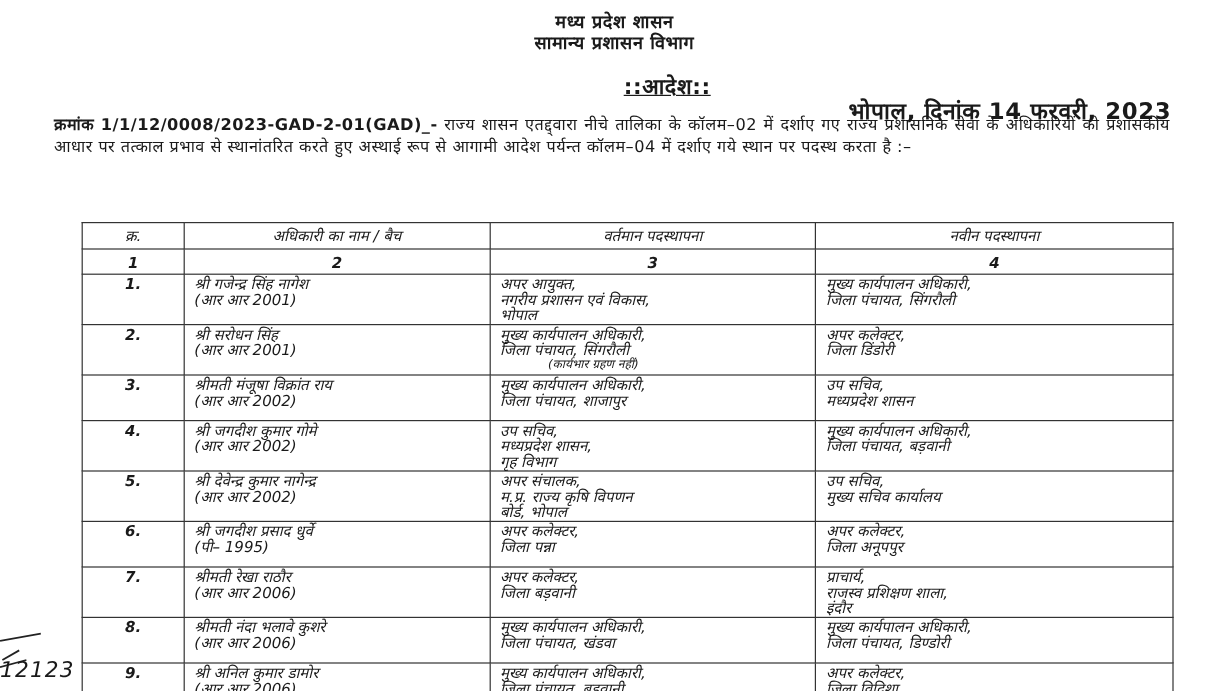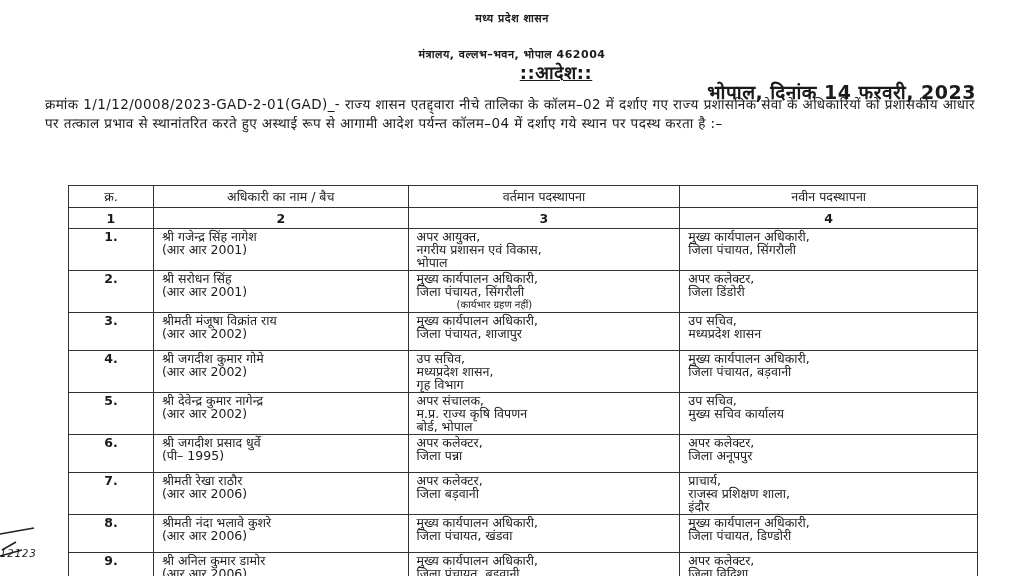--- a/index.html
+++ b/index.html
@@ -6,66 +6,67 @@
   body {
     width: 1024px; height: 576px; overflow: hidden;
     background: #ffffff;
     font-family: "DejaVu Sans", "Liberation Sans", sans-serif;
     color: #1a1a1a;
     position: relative;
   }
   .page { position: absolute; left: 0; top: 0; width: 1024px; height: 576px; }
   .hdr-line {
     position: absolute; left: 0; width: 1024px; text-align: center;
-    font-weight: bold; font-size: 11px; line-height: 17px; letter-spacing: 0.5px;
+    font-weight: bold; font-size: 15px; line-height: 17px; letter-spacing: 0.5px;
   }
   #hdr1 { top: 10px; }
   #hdr2 { top: 28px; }
   #hdr3 { top: 46px; }
   #hdr4 { top: 64px; font-size: 18px; text-decoration: underline; padding-left: 44px; }
   .date-line {
     position: absolute; right: 48px; top: 79px;
     font-weight: bold; font-size: 19px; letter-spacing: 0.5px;
   }
   .para {
     position: absolute; left: 45px; top: 95px; width: 930px;
     font-size: 13.5px; line-height: 18.5px; text-align: justify; letter-spacing: 0.4px;
   }
-  .para .ref { font-weight: normal; }
+  .para .ref { font-weight: bold; }
   table.orders {
     position: absolute; left: 68px; top: 185px;
     border-collapse: collapse; width: 910px;
     font-size: 12.5px;
   }
   table.orders td, table.orders th {
     border: 1.5px solid #333;
     vertical-align: top;
     padding: 1px 8px;
     line-height: 13px;
+    font-style: italic;
   }
   table.orders th { font-weight: normal; text-align: center; height: 19px; vertical-align: middle; }
   table.orders tr.numrow td { text-align: center; font-weight: bold; height: 18px; vertical-align: middle; }
   table.orders td.sn { text-align: center; font-weight: bold; }
   col.c1 { width: 85px; } col.c2 { width: 255px; } col.c3 { width: 272px; } col.c4 { width: 298px; }
   tr.data td { height: 35px; }
   .note { font-size: 10px; padding-left: 40px; }
   .handwriting {
     position: absolute; left: 0; top: 520px; width: 60px; height: 56px;
   }
   .hw-text {
     position: absolute; left: 0; top: 548px;
-    font-family: "DejaVu Sans", sans-serif; font-size: 10px; font-style: italic; letter-spacing: 1px;
+    font-family: "DejaVu Sans", sans-serif; font-size: 18px; font-style: italic; letter-spacing: 1px;
   }
 </style>
 </head>
 <body>
 
 <div class="page">
   <div class="hdr-line" id="hdr1">मध्य प्रदेश शासन</div>
-  <div class="hdr-line" id="hdr3">मंत्रालय, वल्लभ–भवन, भोपाल 462004</div>
+  <div class="hdr-line" id="hdr2">सामान्य प्रशासन विभाग</div>
   <div class="hdr-line" id="hdr4">::आदेश::</div>
 
   <div class="date-line">भोपाल, दिनांक 14 फरवरी, 2023</div>
 
   <div class="para">
     <span class="ref">क्रमांक</span>
     <span class="ref">1/1/12/0008/2023-GAD-2-01(GAD)_-</span>
     <span>राज्य शासन एतद्द्वारा नीचे तालिका के कॉलम–02 में दर्शाए गए राज्य प्रशासनिक सेवा के अधिकारियों को प्रशासकीय आधार पर तत्काल प्रभाव से स्थानांतरित करते हुए अस्थाई रूप से आगामी आदेश पर्यन्त कॉलम–04 में दर्शाए गये स्थान पर पदस्थ करता है :–</span>
   </div>
 

